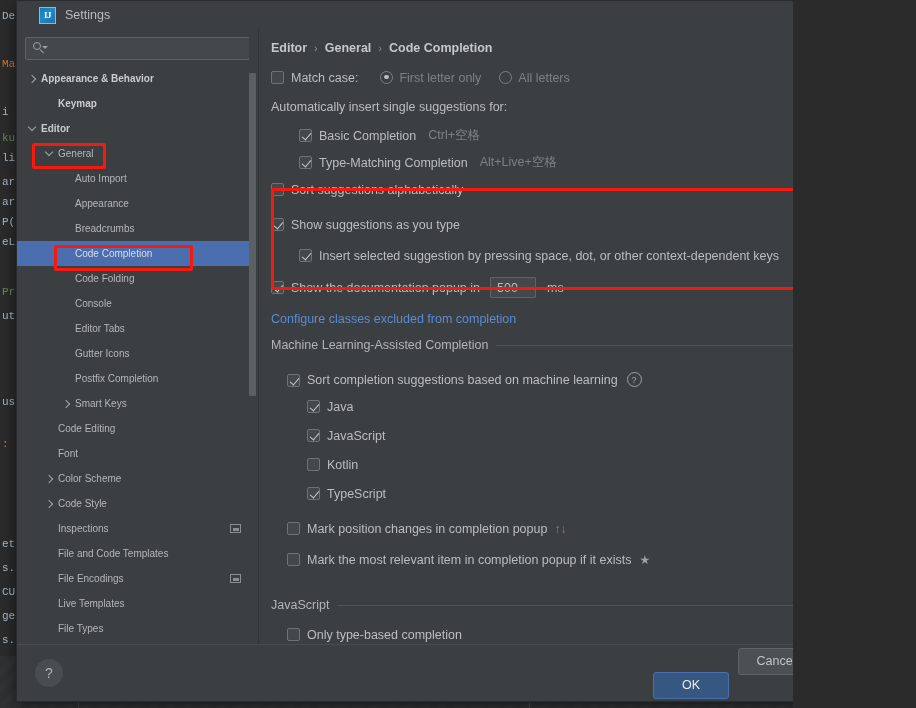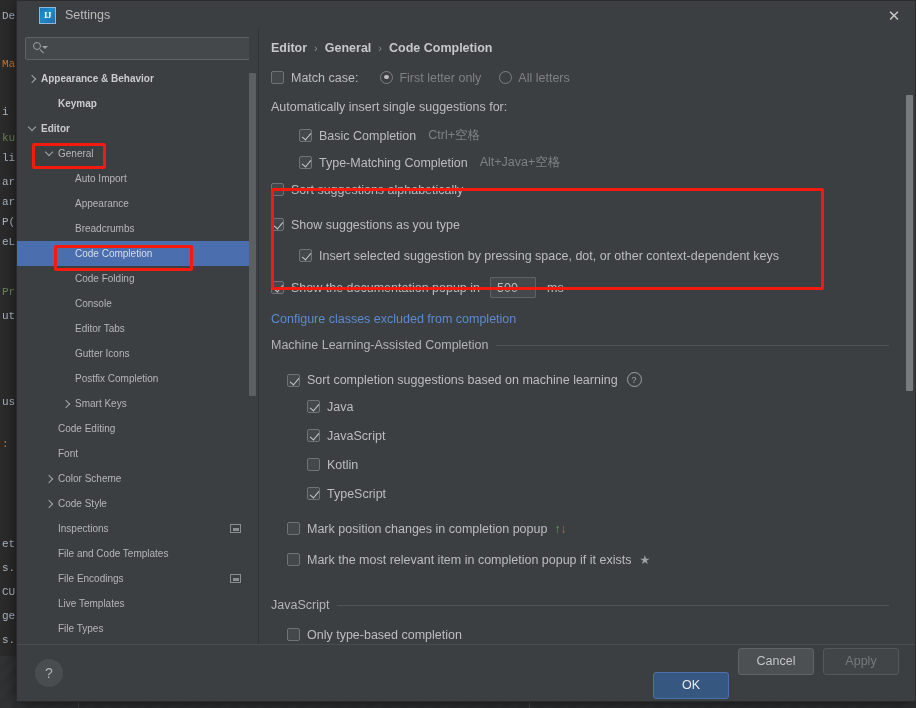--- a/index.html
+++ b/index.html
@@ -4,21 +4,21 @@
 <style>
   html, body {
     margin: 0; padding: 0;
     width: 916px; height: 708px;
     overflow: hidden;
     background: #2b2b2b;
     font-family: "Liberation Sans", sans-serif;
   }
   #root {
     position: relative;
-    width: 916px; height: 708px;
+    width: 793px; height: 708px;
     background: #3a3a3c;
     overflow: hidden;
   }
   
   .bg-ide {
     position: absolute; inset: 0;
     background: #2b2b2b;
   }
   .bg-code-line {
     position: absolute;
@@ -485,21 +485,21 @@
 
         <div class="row" style="margin:6px 0 0 40px;">
           <div class="cb checked"></div>
           <span>Basic Completion</span>
           <span class="dim" style="margin-left:12px;">Ctrl+空格</span>
         </div>
 
         <div class="row" style="margin:4px 0 0 40px;">
           <div class="cb checked"></div>
           <span>Type-Matching Completion</span>
-          <span class="dim" style="margin-left:12px;">Alt+Java+空格</span>
+          <span class="dim" style="margin-left:12px;">Alt+Live+空格</span>
         </div>
 
         <div class="row" style="margin:4px 0 0 12px;">
           <div class="cb"></div>
           <span>Sort suggestions alphabetically</span>
         </div>
 
         <div class="row" style="margin:12px 0 0 12px;">
           <div class="cb checked"></div>
           <span>Show suggestions as you type</span>

